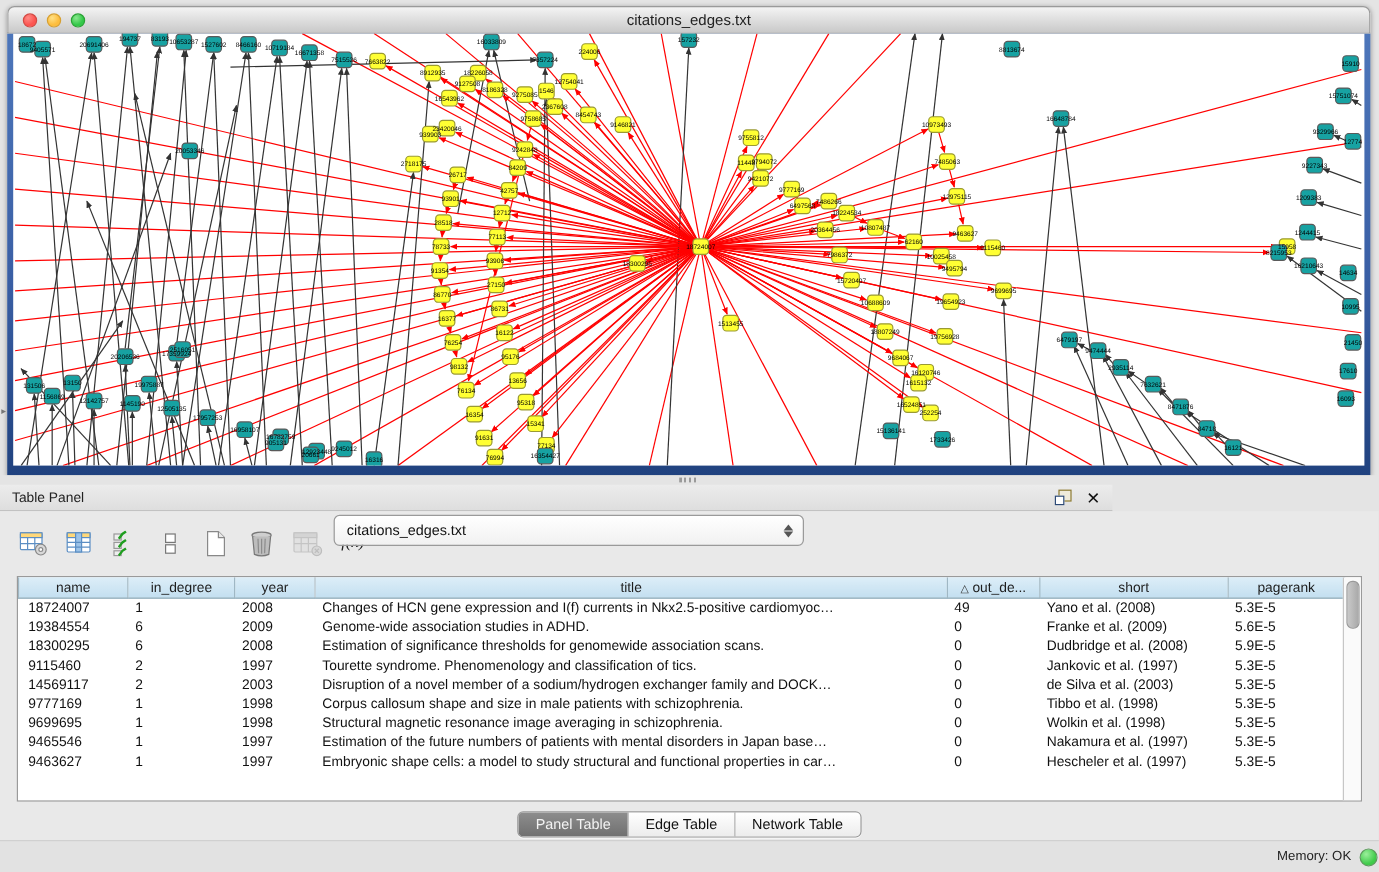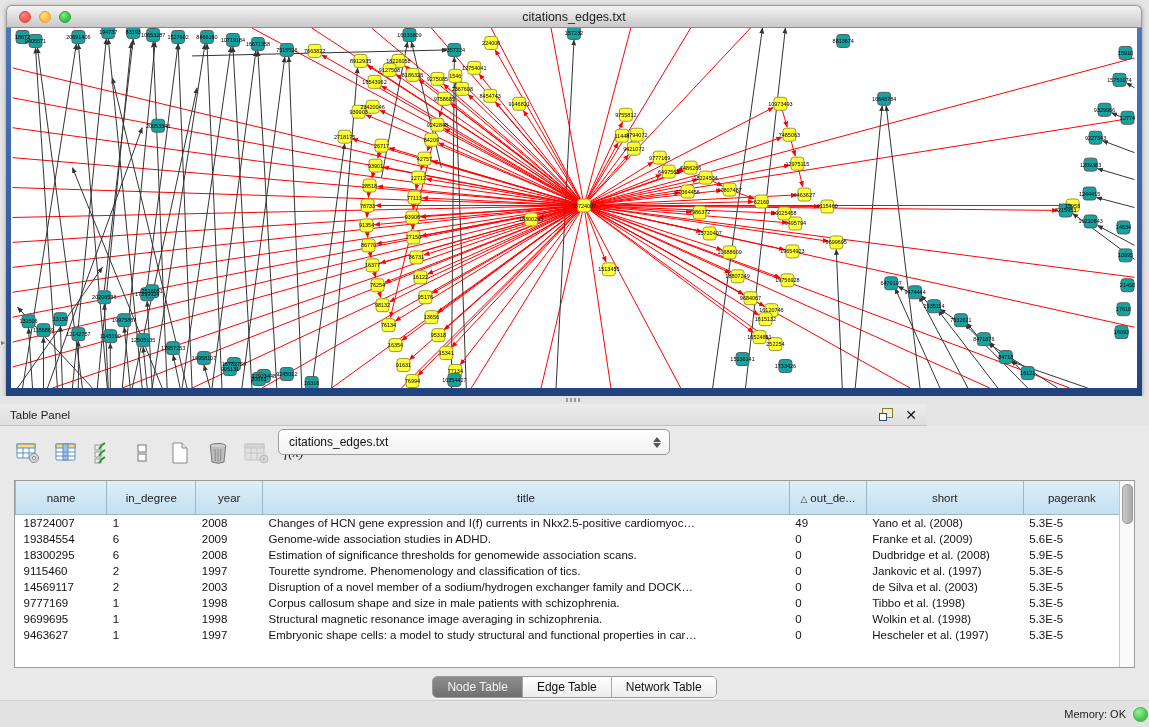--- a/index.html
+++ b/index.html
@@ -48,21 +48,21 @@
   #table-select .val{font-size:12px;margin-left:10px;color:#111;}
   #select-arrows{margin-left:auto;margin-right:8px;display:flex;flex-direction:column;gap:1px;}
   #select-arrows i{width:0;height:0;border-left:4px solid transparent;border-right:4px solid transparent;display:block;}
   #select-arrows .up{border-bottom:5px solid #555;}
   #select-arrows .dn{border-top:5px solid #555;}
   
   #table-wrap{position:absolute;left:14px;top:54px;width:1121px;height:188px;background:#fff;
     border:1px solid #9a9a9a;box-sizing:border-box;overflow:hidden;}
   table{border-collapse:collapse;table-layout:fixed;width:1106px;font-size:11.5px;}
   th{background:linear-gradient(180deg,#ddeef8,#c3dff0);border:1px solid #9fb7c4;border-top:none;
-     font-weight:normal;height:33px;padding:0 4px;text-align:center;color:#1d1d1d;overflow:hidden;white-space:nowrap;}
+     font-weight:normal;height:17px;padding:0 4px;text-align:center;color:#1d1d1d;overflow:hidden;white-space:nowrap;}
   td{height:16px;padding:0 6px;border:none;overflow:hidden;white-space:nowrap;text-overflow:clip;color:#111;}
   tbody tr td:first-child{padding-left:8px;}
   .sort-glyph{font-size:9px;margin-right:3px;color:#333;}
   #vscroll{position:absolute;right:0;top:0;width:14px;height:186px;background:#fafafa;border-left:1px solid #c6c6c6;}
   #vscroll .thumb{position:absolute;left:2px;top:3px;width:9px;height:38px;border-radius:5px;
     background:linear-gradient(90deg,#c9c9c9,#a9a9a9);border:1px solid #999;}
   
   #tabs{position:absolute;left:0;top:250px;width:1149px;display:flex;justify-content:center;}
   .seg{display:flex;border:1px solid #9a9a9a;border-radius:5px;overflow:hidden;
        box-shadow:0 1px 0 rgba(255,255,255,.7);}
@@ -756,38 +756,47 @@
           <tr>
             <td>9699695</td>
             <td>1</td>
             <td>1998</td>
             <td>Structural magnetic resonance image averaging in schizophrenia.</td>
             <td>0</td>
             <td>Wolkin et al. (1998)</td>
             <td>5.3E-5</td>
           </tr>
           <tr>
+            <td>9465546</td>
+            <td>1</td>
+            <td>1997</td>
+            <td>Estimation of the future numbers of patients with mental disorders in Japan base…</td>
+            <td>0</td>
+            <td>Nakamura et al. (1997)</td>
+            <td>5.3E-5</td>
+          </tr>
+          <tr>
             <td>9463627</td>
             <td>1</td>
             <td>1997</td>
             <td>Embryonic shape cells: a model to study structural and functional properties in car…</td>
             <td>0</td>
             <td>Hescheler et al. (1997)</td>
             <td>5.3E-5</td>
           </tr>
         </tbody>
     </table>
     <div id="vscroll">
       <div class="thumb"></div>
     </div>
   </div>
 
   <div id="tabs">
     <div class="seg" id="seg-tabs">
-        <div class="tab active">Node Table</div>
+        <div class="tab active">Panel Table</div>
         <div class="tab">Edge Table</div>
         <div class="tab">Network Table</div>
       </div>
   </div>
 
   <div id="statusbar">
     <span id="memory-label">Memory: OK</span>
     <span id="memory-dot"></span>
   </div>
 </div>

